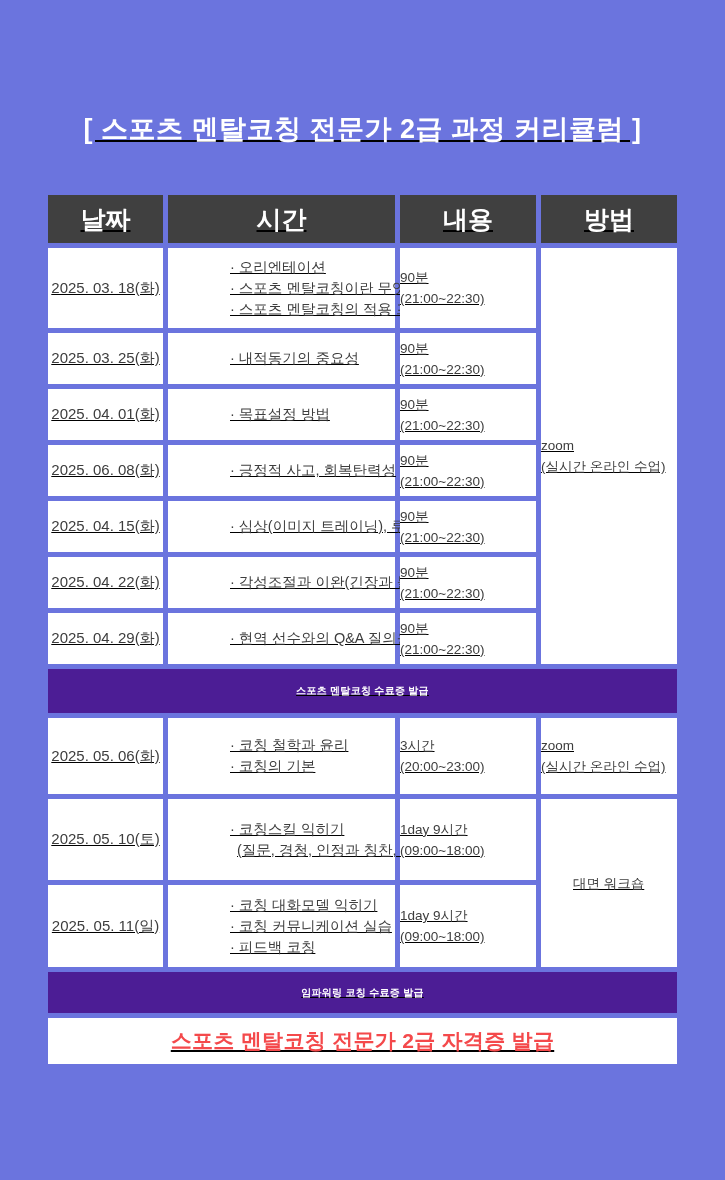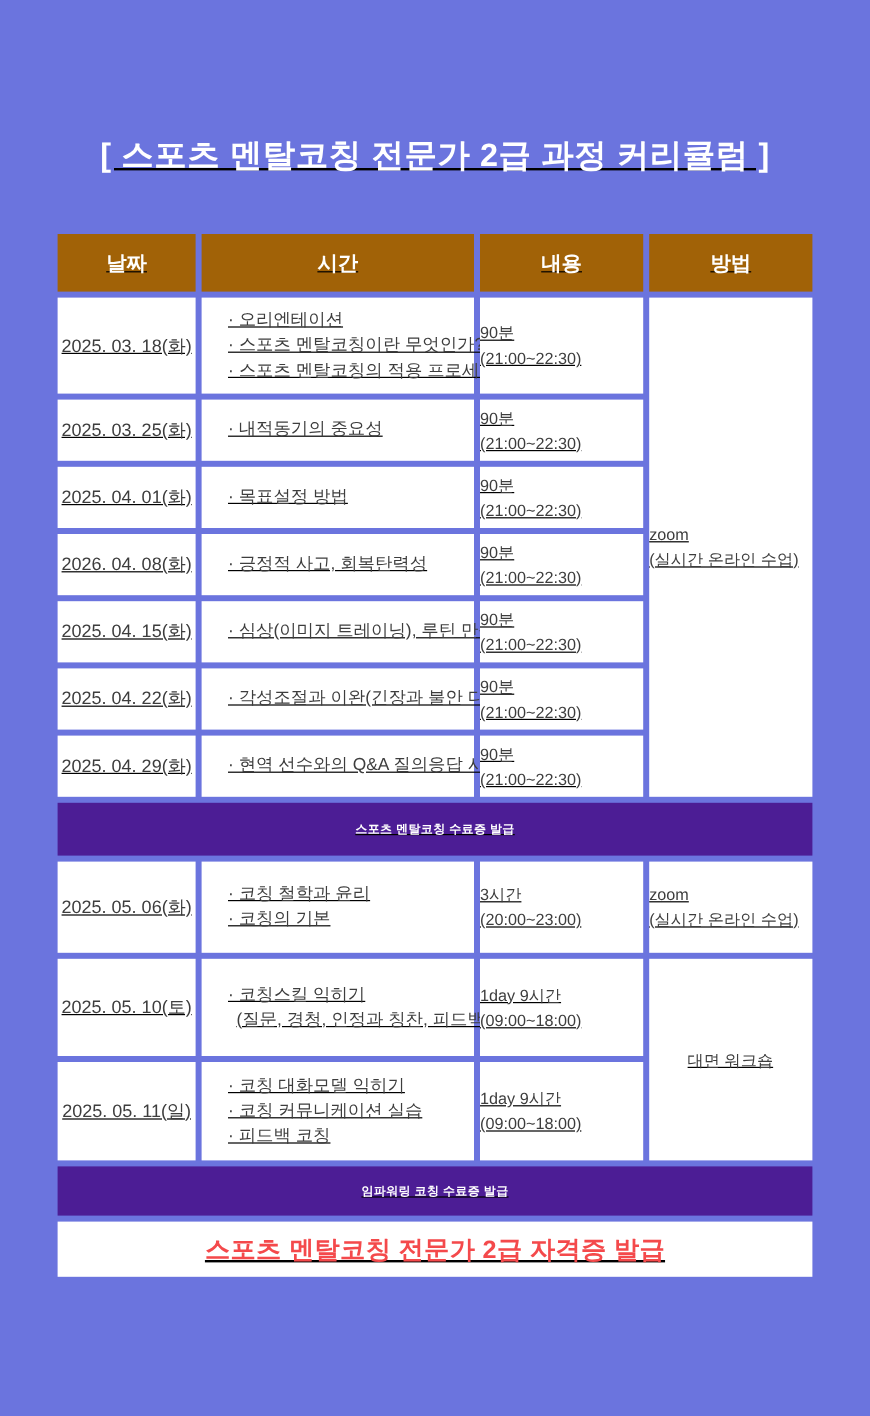--- a/index.html
+++ b/index.html
@@ -30,23 +30,23 @@
   }
   .curriculum-table {
     display: grid;
     grid-template-columns: 115px 227px 136px 136px;
     grid-template-rows: 48px 80px repeat(6, 51px) 44px 76px 81px 82px 41px 46px;
     gap: 5px;
     width: 629px;
     margin: 49px 0 0 48px;
   }
   .hcell {
-    background: #a16207;
+    background: #404040;
     color: #FFFFFF;
-    font-size: 17px;
+    font-size: 25px;
     font-weight: bold;
     display: flex;
     align-items: center;
     justify-content: center;
   }
   .cell {
     background: #FFFFFF;
     color: #3D3D3D;
   }
   .date-cell {
@@ -59,21 +59,21 @@
   }
   .content-cell {
     display: flex;
     flex-direction: column;
     justify-content: center;
     padding-left: 22px;
     padding-right: 6px;
     font-size: 14.5px;
     line-height: 21px;
   }
-  .content-line { white-space: nowrap; }
+  .content-line { white-space: nowrap; margin-left: 40px; }
   .content-line.indent { padding-left: 7px; }
   .time-cell, .method-cell {
     display: flex;
     flex-direction: column;
     align-items: flex-start;
     justify-content: center;
     font-size: 13.5px;
     line-height: 21px;
     text-align: center;
   }
@@ -143,21 +143,21 @@
 
     <div class="cell date-cell">2025. 04. 01(화)</div>
     <div class="cell content-cell">
       <div class="content-line">· 목표설정 방법</div>
     </div>
     <div class="cell time-cell">
       <div>90분</div>
       <div>(21:00~22:30)</div>
     </div>
 
-    <div class="cell date-cell">2026. 04. 08(화)</div>
+    <div class="cell date-cell">2025. 06. 08(화)</div>
     <div class="cell content-cell">
       <div class="content-line">· 긍정적 사고, 회복탄력성</div>
     </div>
     <div class="cell time-cell">
       <div>90분</div>
       <div>(21:00~22:30)</div>
     </div>
 
     <div class="cell date-cell">2025. 04. 15(화)</div>
     <div class="cell content-cell">

